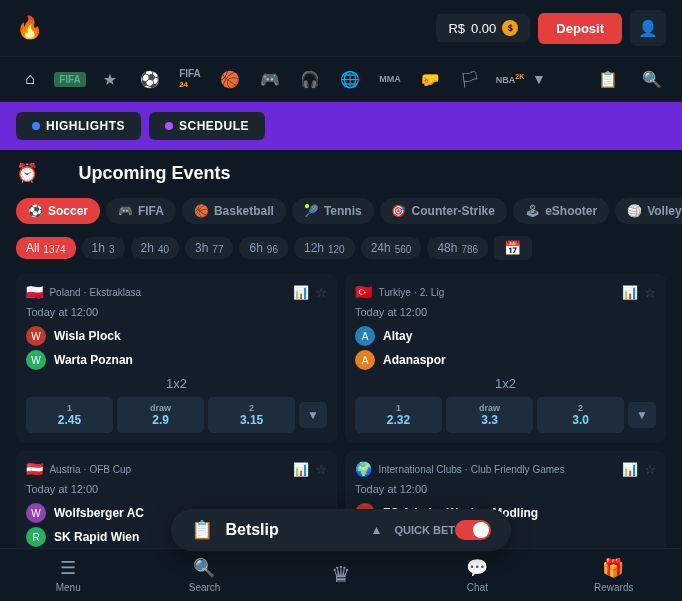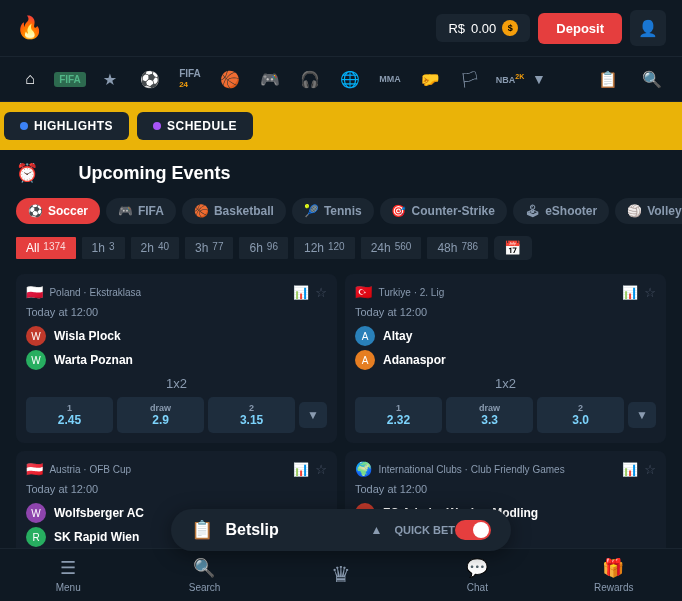--- a/index.html
+++ b/index.html
@@ -120,24 +120,24 @@
     .more-btn {
       background: none;
       border: none;
       color: #8a9bb0;
       font-size: 14px;
       cursor: pointer;
     }
 
     
     .section-tabs {
-      background: #eab308;
-      display: flex;
-      align-items: center;
-      padding: 10px 4px;
+      background: #6d28d9;
+      display: flex;
+      align-items: center;
+      padding: 10px 16px;
       gap: 8px;
     }
     .tab-btn {
       display: flex;
       align-items: center;
       gap: 6px;
       padding: 7px 16px;
       border-radius: 6px;
       border: none;
       font-size: 12px;
@@ -217,24 +217,24 @@
       padding: 6px 16px;
       display: flex;
       align-items: center;
       gap: 6px;
       overflow-x: auto;
       scrollbar-width: none;
     }
     .time-filters::-webkit-scrollbar { display: none; }
     .time-chip {
       display: flex;
-      align-items: flex-start;
+      align-items: flex-end;
       gap: 4px;
       padding: 4px 10px;
-      border-radius: 1px;
+      border-radius: 10px;
       border: none;
       font-size: 12px;
       cursor: pointer;
       white-space: nowrap;
       background: #1a2530;
       color: #8a9bb0;
     }
     .time-chip.active {
       background: #e53e3e;
       color: #fff;

